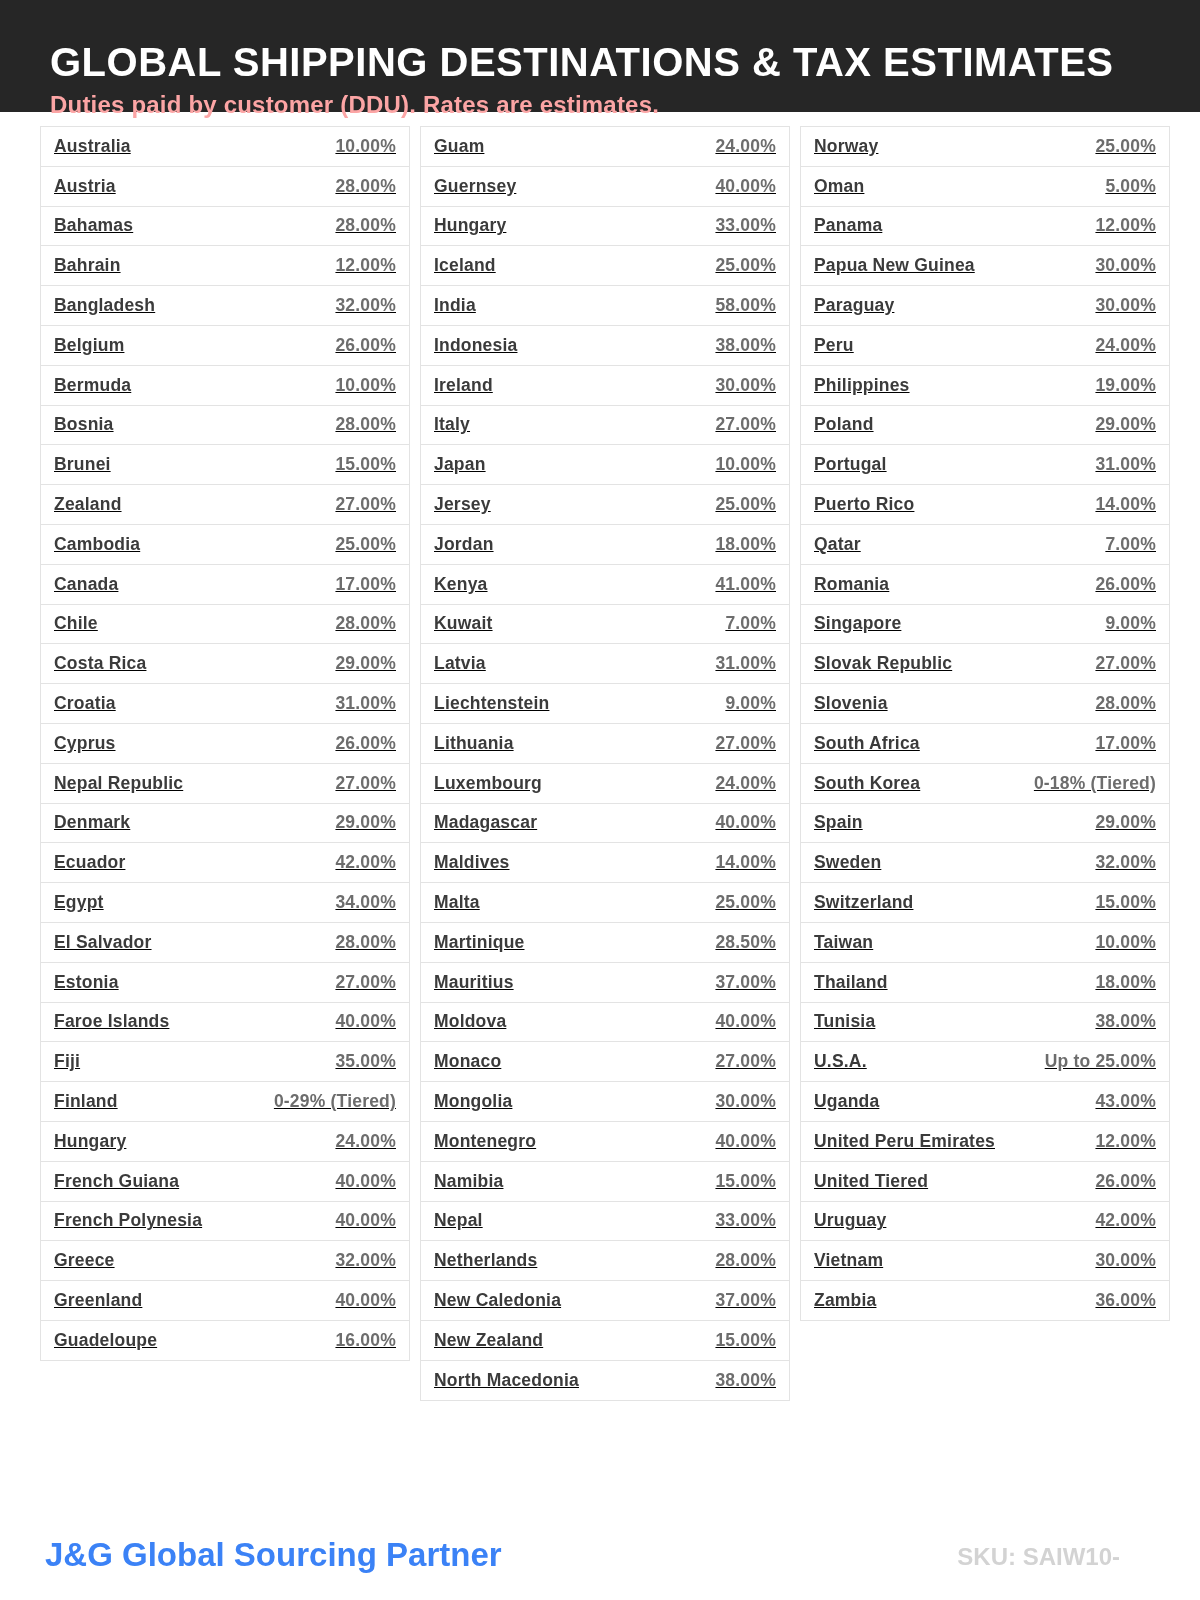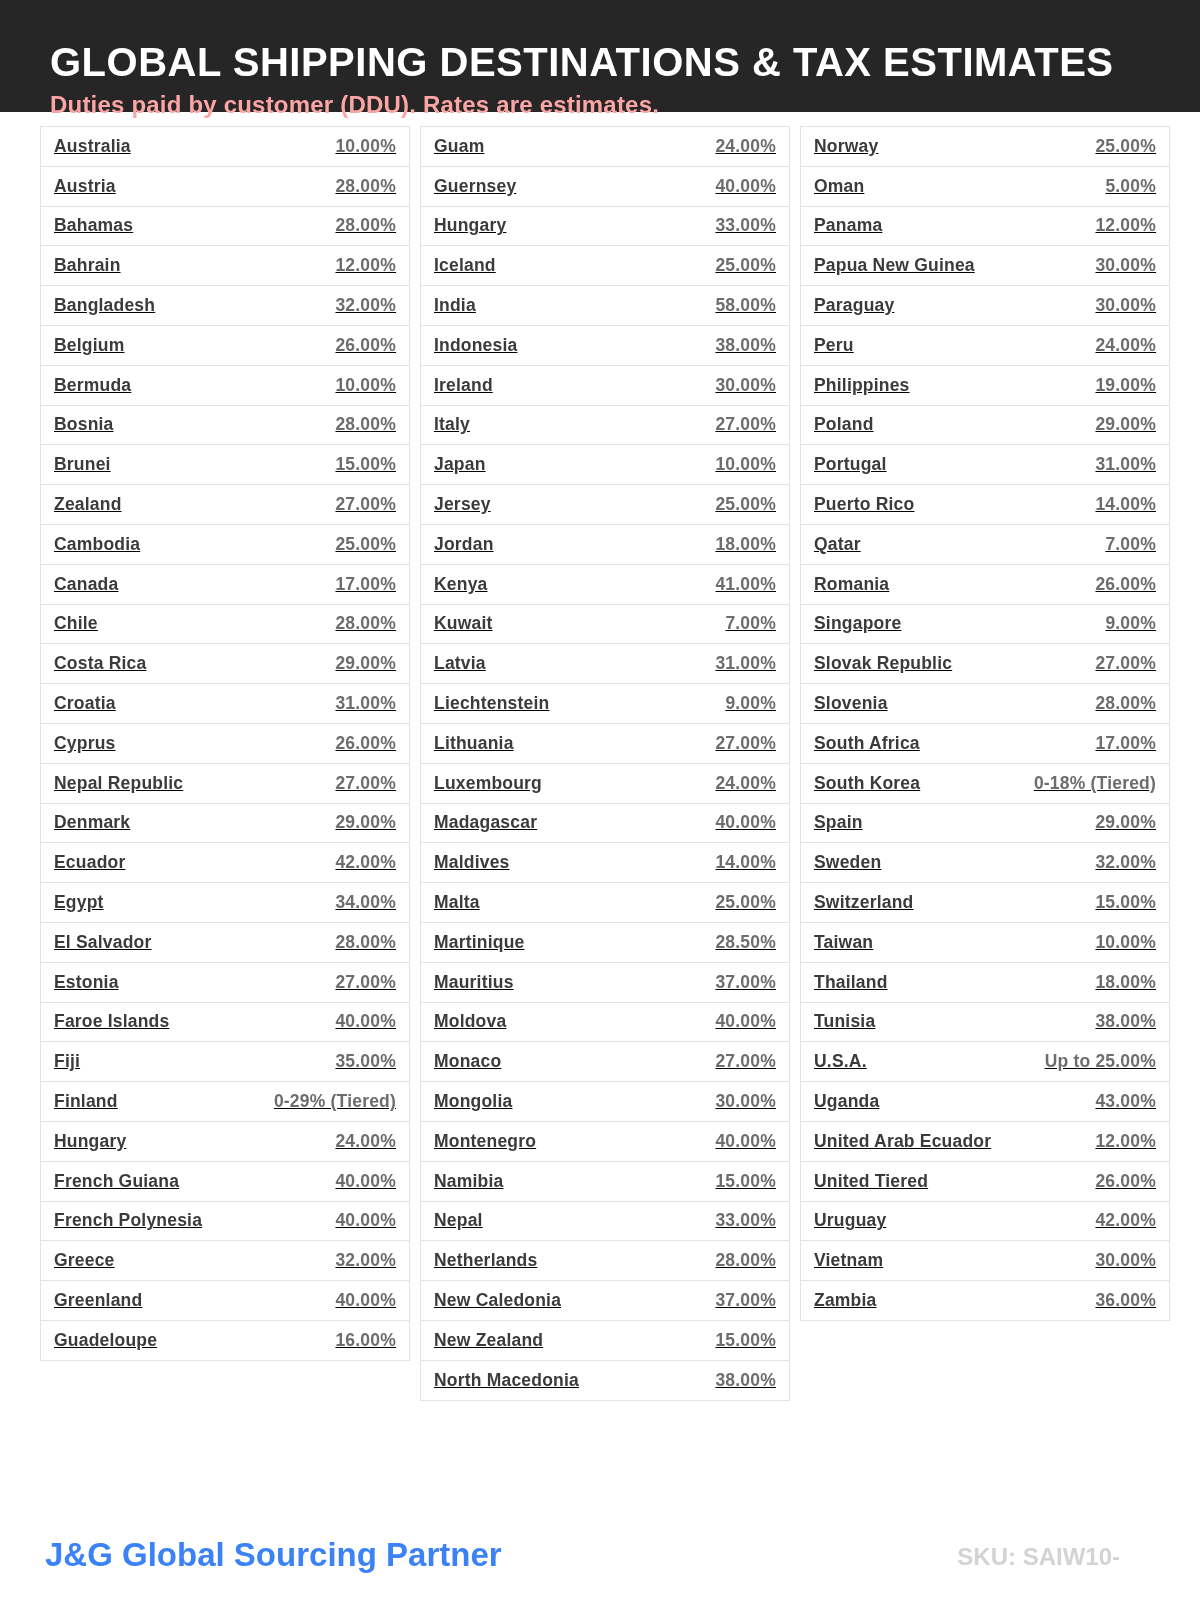--- a/index.html
+++ b/index.html
@@ -453,21 +453,21 @@
       </div>
       <div class="row">
         <span class="country">U.S.A.</span>
         <span class="rate">Up to 25.00%</span>
       </div>
       <div class="row">
         <span class="country">Uganda</span>
         <span class="rate">43.00%</span>
       </div>
       <div class="row">
-        <span class="country">United Arab Ecuador</span>
+        <span class="country">United Peru Emirates</span>
         <span class="rate">12.00%</span>
       </div>
       <div class="row">
         <span class="country">United Tiered</span>
         <span class="rate">26.00%</span>
       </div>
       <div class="row">
         <span class="country">Uruguay</span>
         <span class="rate">42.00%</span>
       </div>

